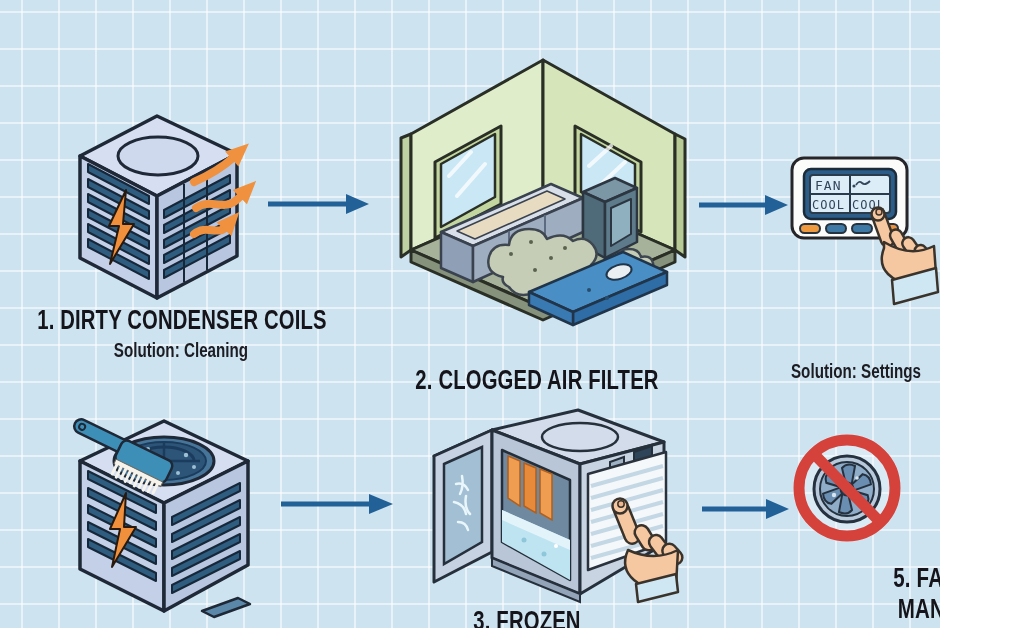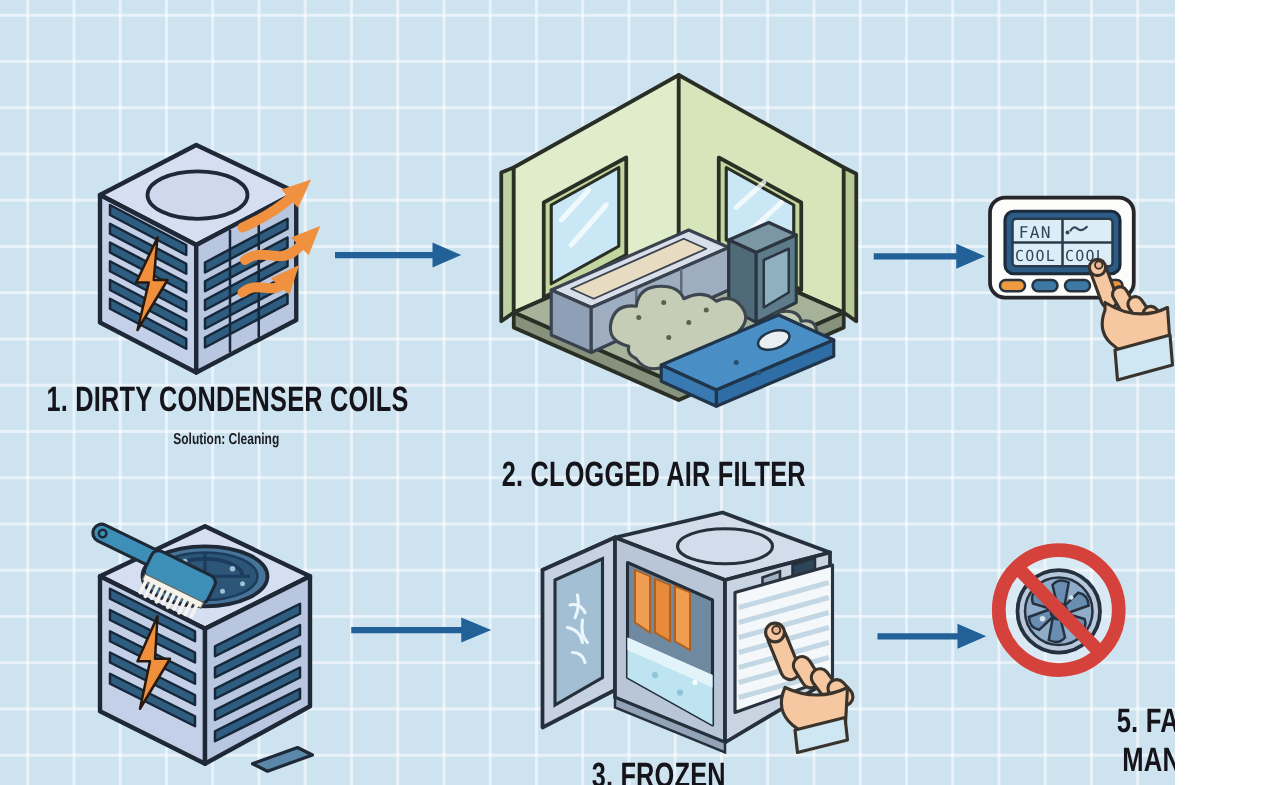--- a/index.html
+++ b/index.html
@@ -10,21 +10,21 @@
       linear-gradient(to right, rgba(255,255,255,.55) 2px, transparent 2px),
       linear-gradient(to bottom, rgba(255,255,255,.55) 2px, transparent 2px);
     background-size:37px 37px;
     background-position:21px 11px;
     font-family:"Liberation Sans", sans-serif;
   }
   .fig{position:absolute;}
   .ctr{position:absolute;transform:translateX(-50%);white-space:nowrap;text-align:center;}
   .step-title{font-weight:700;color:#14141a;font-size:26px;line-height:28px;}
   .step-title .tt{display:inline-block;transform:scale(0.78,1.08);transform-origin:center;letter-spacing:.2px;}
-  .solution{font-weight:700;color:#1c1c22;font-size:12px;line-height:22px;}
+  .solution{font-weight:700;color:#1c1c22;font-size:19px;line-height:22px;}
   .solution .tt{display:inline-block;transform:scale(0.8,1.05);transform-origin:center;}
   .step-title.wrap2{white-space:normal;transform:none;width:230px;font-size:25px;line-height:29px;}
   svg{display:block;overflow:visible;}
   .lcd{font-family:"DejaVu Sans Mono", monospace;fill:#31455a;letter-spacing:1px;}
 </style>
 </head>
 <body>
 
 <div class="stage">
 
@@ -316,26 +316,29 @@
     <polygon points="66,2 89,12 66,22" fill="#226197"></polygon>
   </svg>
 
   <div class="ctr step-title" style="left:182px;top:305px;">
     <span class="tt">1. DIRTY CONDENSER COILS</span>
   </div>
   <div class="ctr solution" style="left:181px;top:340px;">
     <span class="tt">Solution: Cleaning</span>
   </div>
 
-  <div class="ctr step-title" style="left:523px;top:365px;">
+  <div class="ctr step-title" style="left:537px;top:365px;">
     <span class="tt">2. CLOGGED AIR FILTER</span>
   </div>
 
   <div class="ctr step-title" style="left:527px;top:606px;">
     <span class="tt">3. FROZEN</span>
   </div>
 
+  <div class="ctr solution" style="left:856px;top:361px;">
+    <span class="tt">Solution: Settings</span>
+  </div>
 
   <div class="ctr step-title wrap2" style="left:852px;top:564px;">
     <span class="tt" style="transform:scale(0.82,1.08);">5. FAN MOTOR MANFACTION</span>
   </div>
 
 </div>
 
 </body></html>

